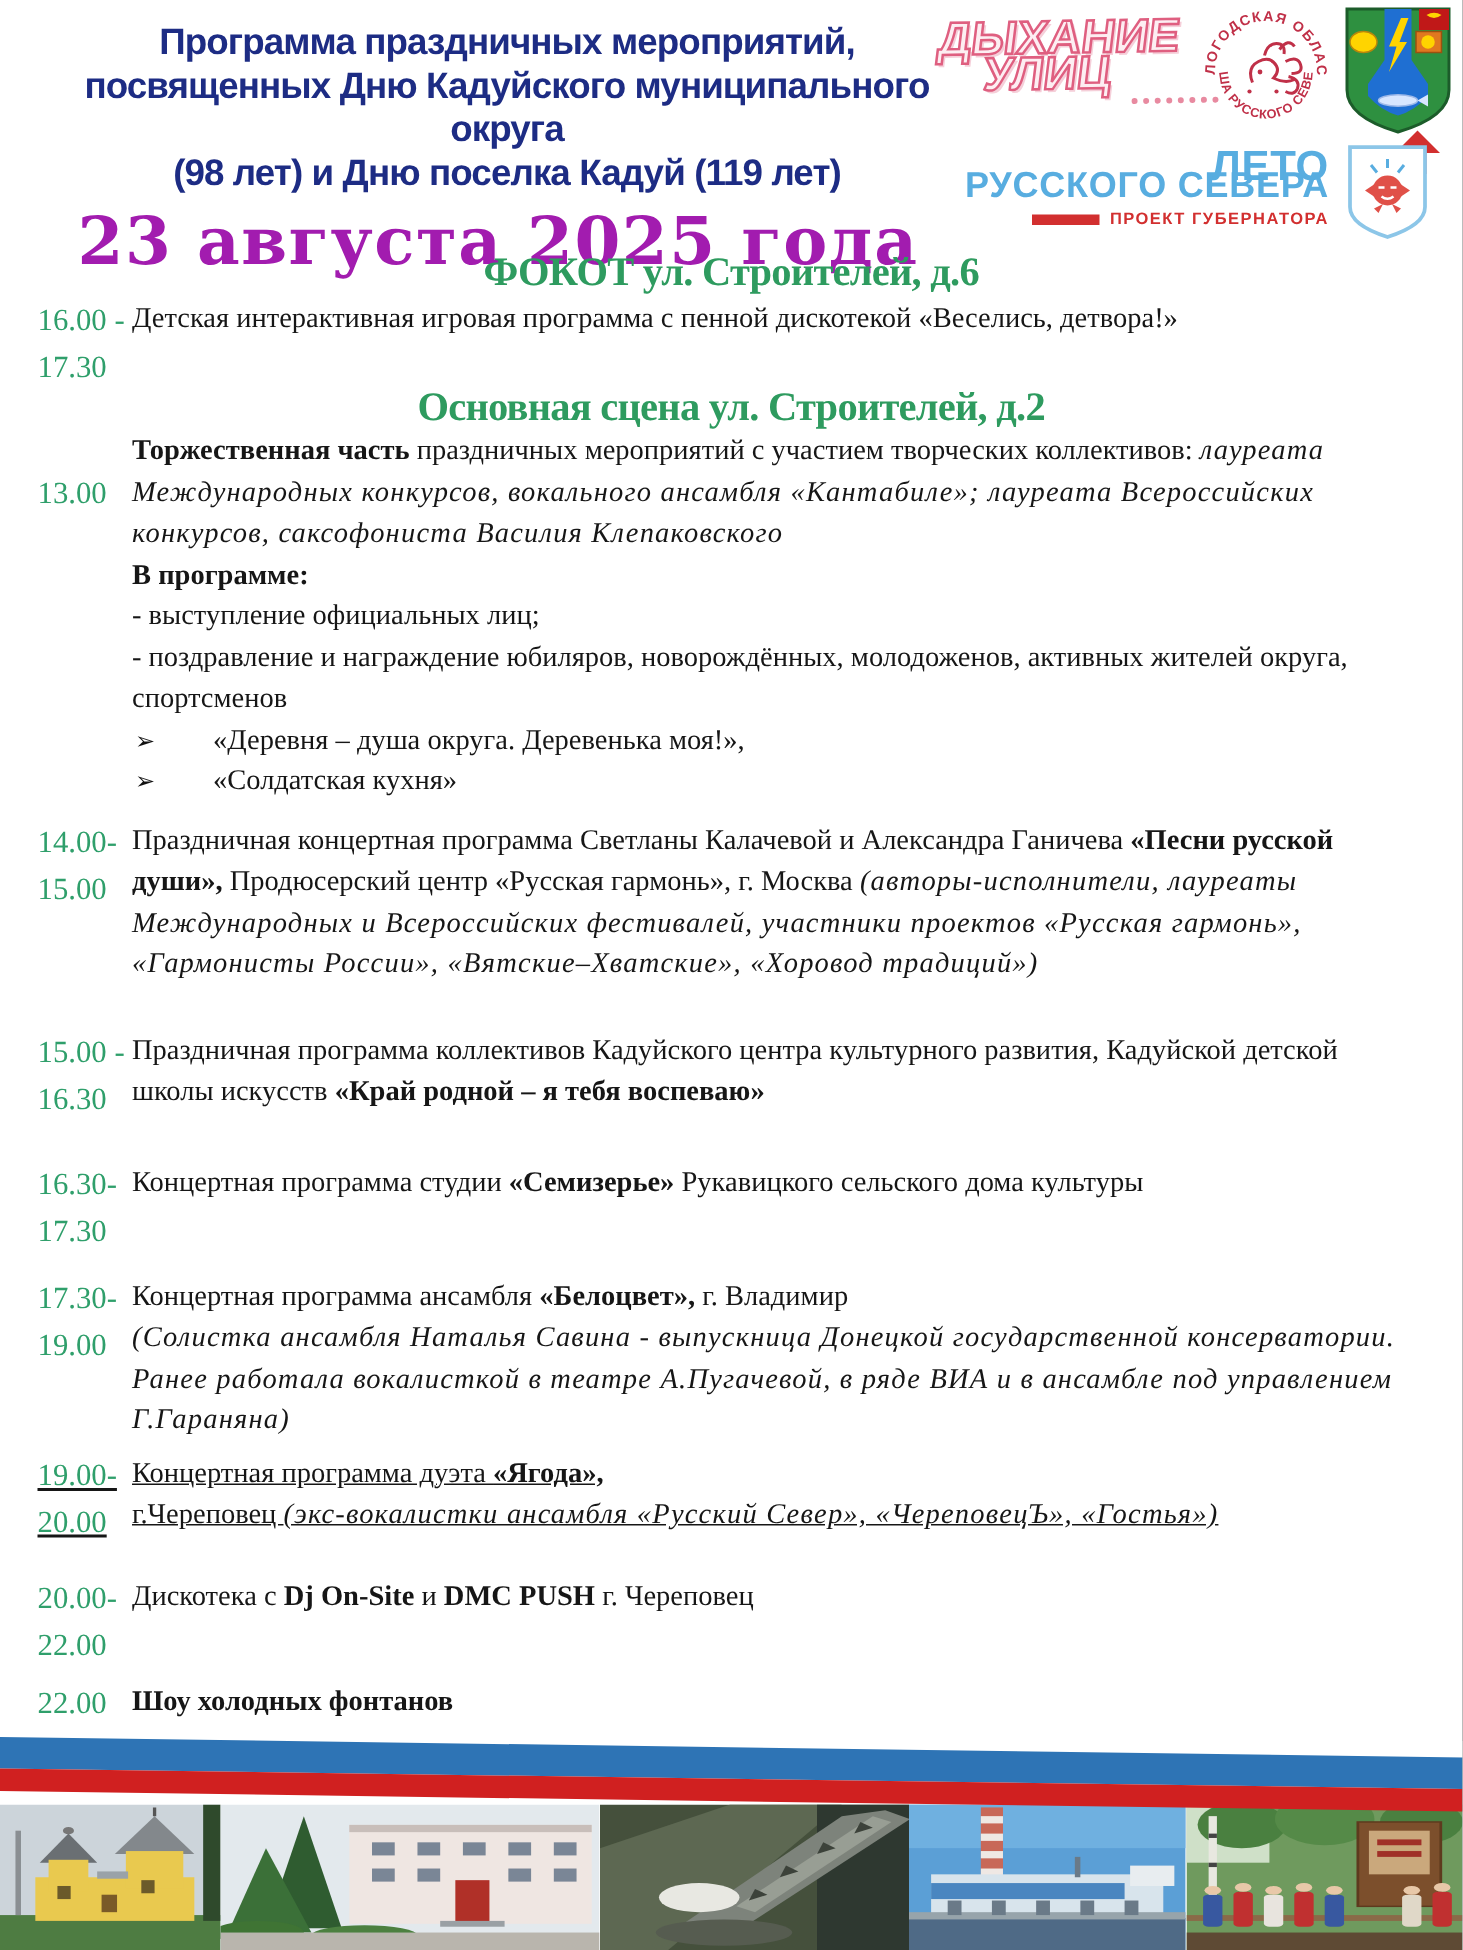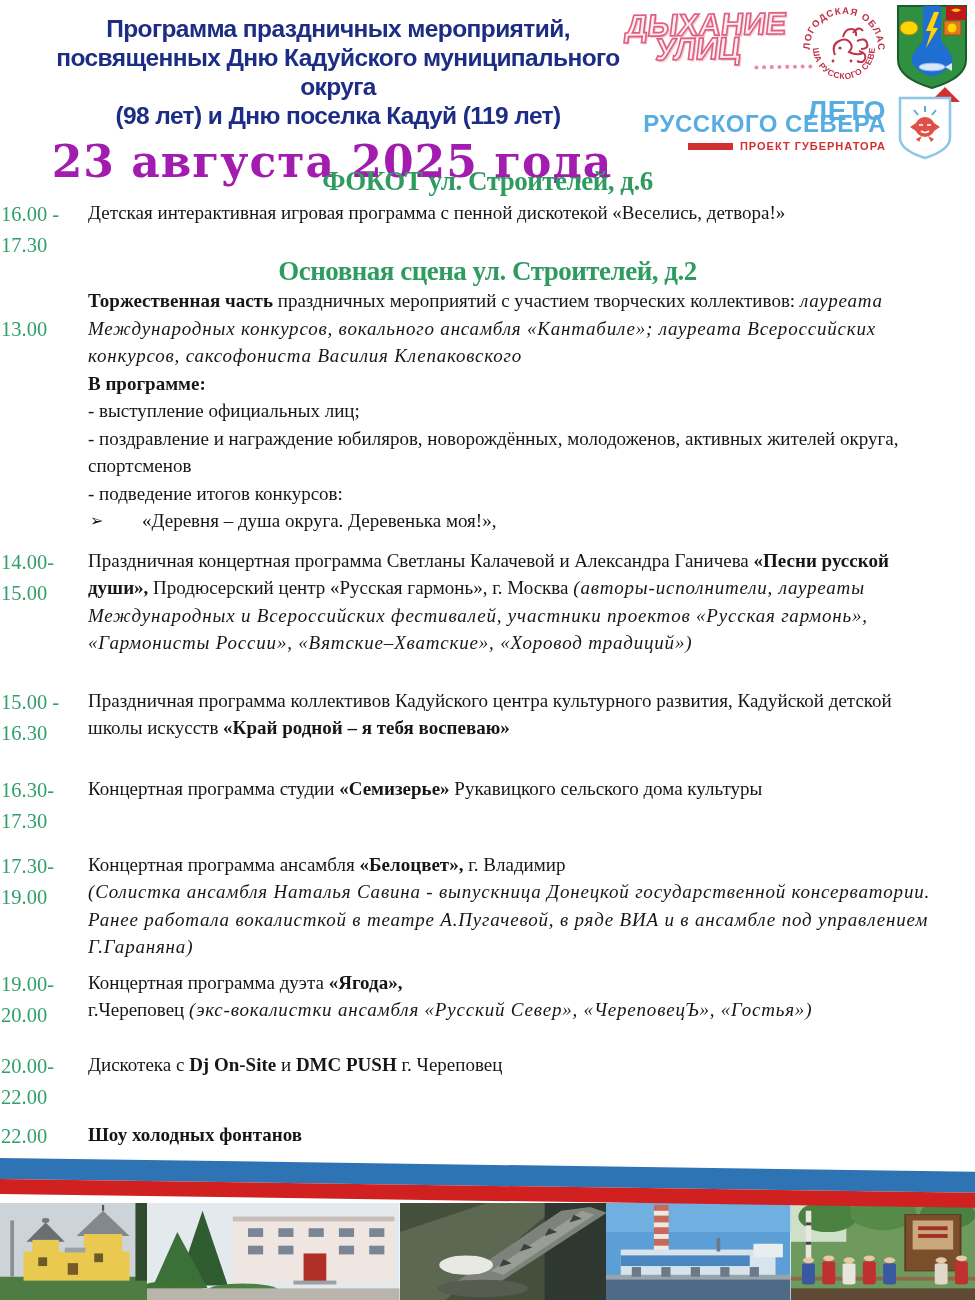--- a/index.html
+++ b/index.html
@@ -44,34 +44,34 @@
     color:#d22f2f;letter-spacing:1px;white-space:nowrap;
   }
   .leto-shield{position:absolute;right:0;top:0;}
   
   .schedule{position:absolute;left:0;top:165px;width:975px;}
   .sec-heading{
     text-align:center;font-weight:bold;font-size:27px;line-height:32px;
     color:#2e9b5f;letter-spacing:-0.5px;
   }
   .event{display:grid;grid-template-columns:88px 1fr;}
-  .time{color:#2f9f6b;font-size:20.5px;padding-left:1px;white-space:nowrap;}
+  .time{color:#2f9f6b;font-size:20.5px;padding-left:25px;white-space:nowrap;}
   .time div{line-height:31px;}
   .content{padding-right:32px;font-size:19px;line-height:27.5px;}
   .event.center .content{text-align:left;}
   .para{margin:0;}
   .para.bullet{position:relative;padding-left:54px;}
   .para.bullet::before{
     content:"\27A2";position:absolute;left:2px;top:0;
     font-family:"DejaVu Sans",sans-serif;font-size:16px;color:#111;
   }
   .b{font-weight:bold;}
   .it{font-style:italic;letter-spacing:0.8px;}
   .r1{margin-top:2px;} .r2{margin-top:-6px;} .r4{margin-top:12px;} .r5{margin-top:30px;}
-  .r6{margin-top:26px;} .r7{margin-top:14px;} .r8{margin-top:8px;} .r9{margin-top:20px;} .r10{margin-top:8px;}
+  .r6{margin-top:26px;} .r7{margin-top:14px;} .r8{margin-top:8px;text-decoration:underline;} .r9{margin-top:20px;} .r10{margin-top:8px;}
   .r3 .time{padding-top:27px;}
   
   .photo-strip{position:absolute;left:0;right:0;bottom:0;height:97px;display:flex;}
   .photo{height:100%;}
   .photo svg{display:block;width:100%;height:100%;}
   .ribbon{position:absolute;left:-30px;top:1154px;width:1060px;transform:rotate(0.8deg);z-index:5;}
   .rb-w{height:11px;background:#ffffff;}
   .rb-b{height:21px;background:#2e74b5;}
   .rb-r{height:15px;background:#d02020;}
 </style>
@@ -173,22 +173,22 @@
       <div class="sec-heading r2">Основная сцена ул. Строителей, д.2</div>
       <div class="event r3">
         <div class="time">
           <div>13.00</div>
         </div>
         <div class="content">
           <div class="para"><span class="b">Торжественная часть </span><span>праздничных мероприятий с участием творческих коллективов: </span><span class="it">лауреата Международных конкурсов, вокального ансамбля «Кантабиле»; лауреата Всероссийских конкурсов, саксофониста Василия Клепаковского</span></div>
           <div class="para"><span class="b">В программе:</span></div>
           <div class="para"><span>- выступление официальных лиц;</span></div>
           <div class="para"><span>- поздравление и награждение юбиляров, новорождённых, молодоженов, активных жителей округа, спортсменов</span></div>
-          <div class="para"><span>- подведение итогов конкурсов:</span></div>
           <div class="para bullet"><span>«Деревня – душа округа. Деревенька моя!»,</span></div>
+          <div class="para bullet"><span>«Солдатская кухня»</span></div>
         </div>
       </div>
       <div class="event r4">
         <div class="time">
           <div>14.00-</div>
           <div>15.00</div>
         </div>
         <div class="content">
           <div class="para"><span>Праздничная концертная программа Светланы Калачевой и Александра Ганичева </span><span class="b">«Песни русской души», </span><span>Продюсерский центр «Русская гармонь», г. Москва </span><span class="it">(авторы-исполнители, лауреаты Международных и Всероссийских фестивалей, участники проектов «Русская гармонь», «Гармонисты России», «Вятские–Хватские», «Хоровод традиций»)</span></div>
         </div>

